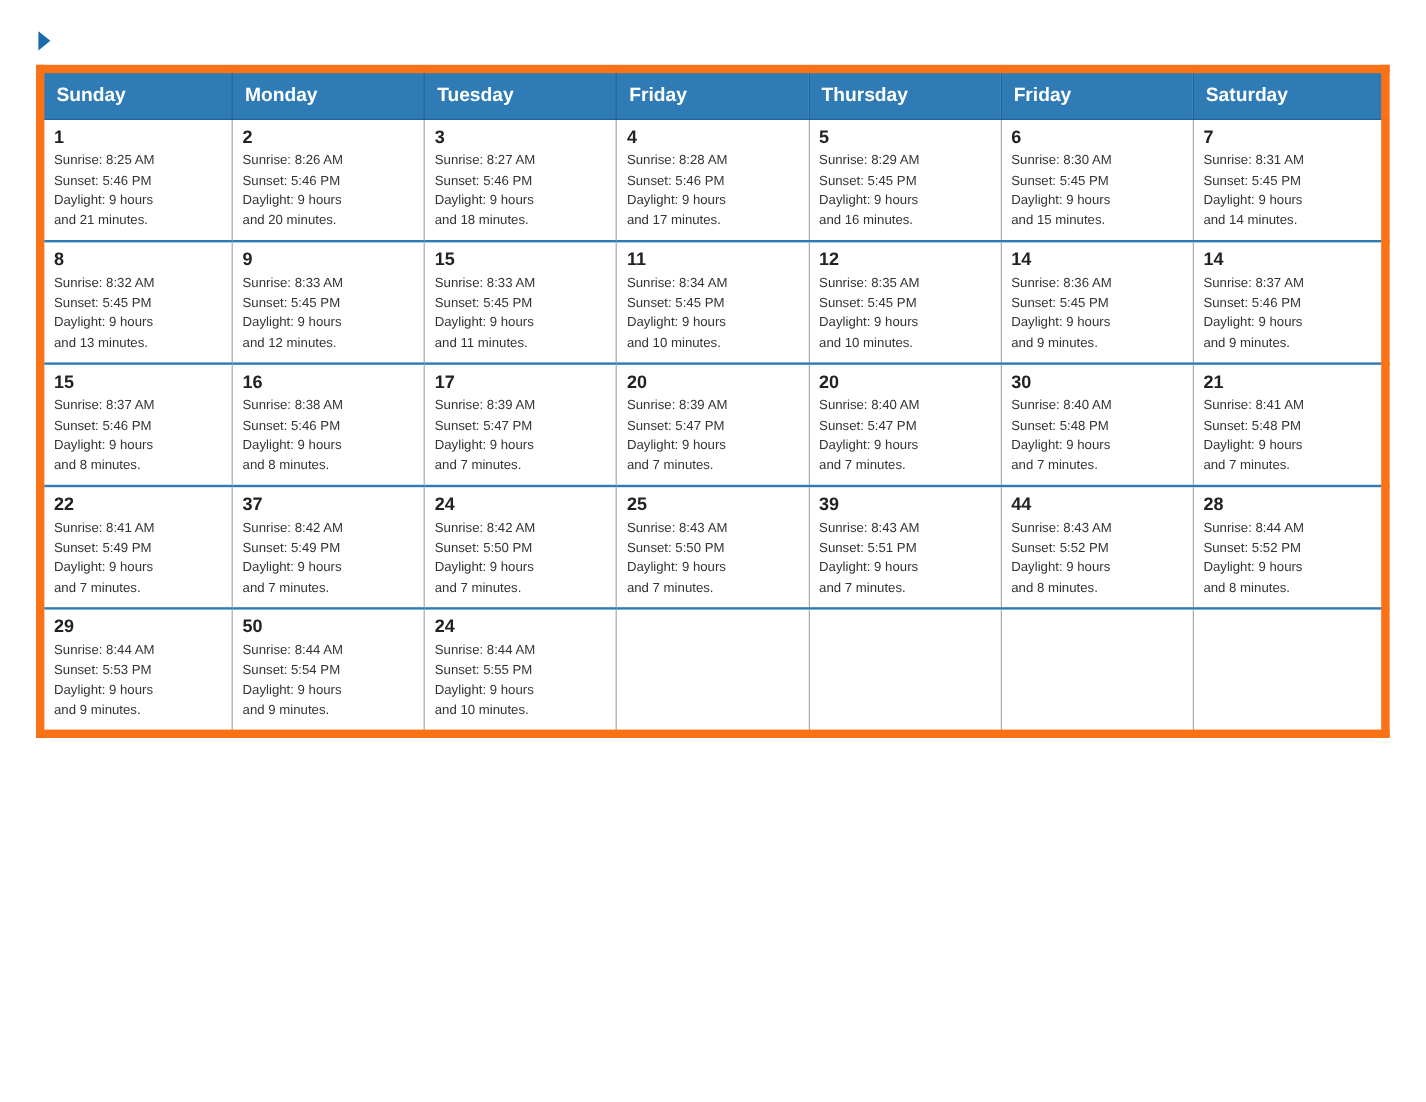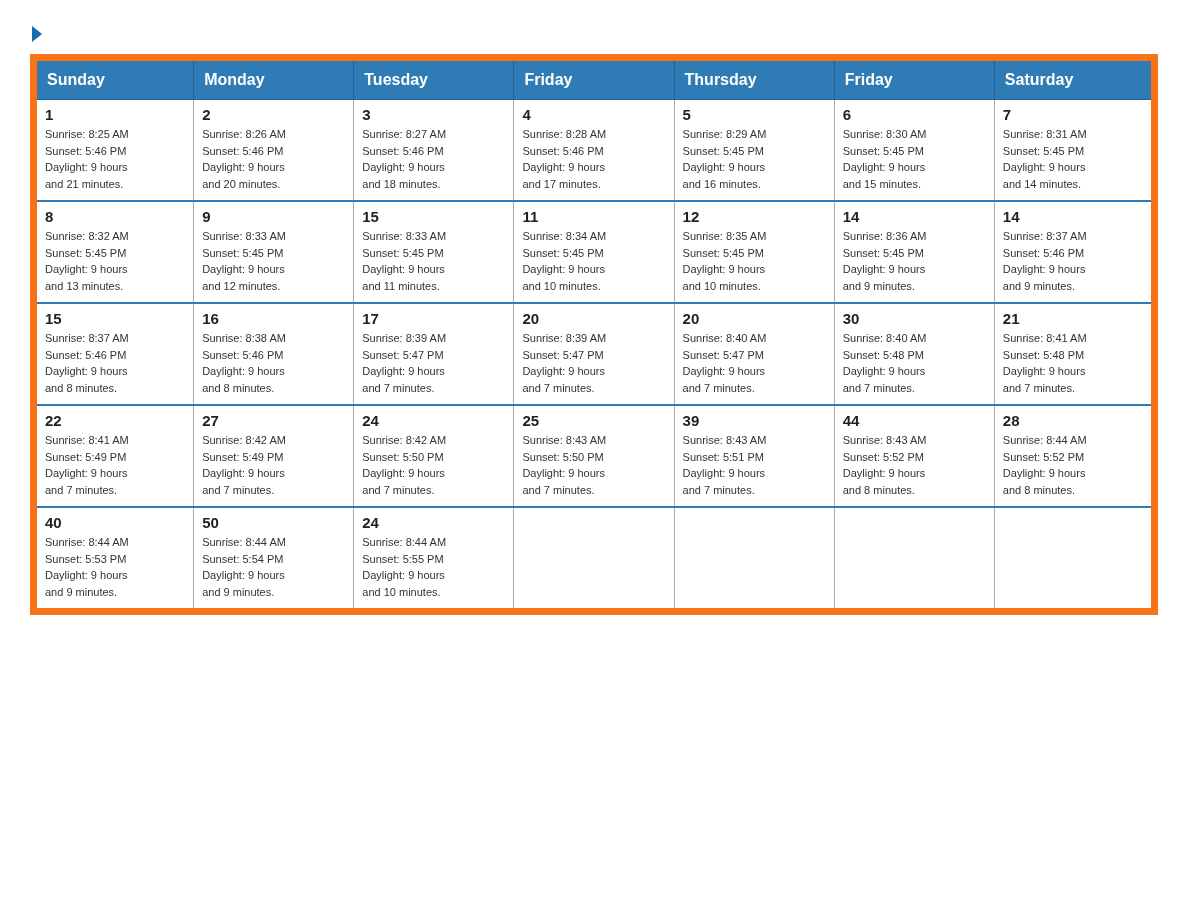--- a/index.html
+++ b/index.html
@@ -220,21 +220,21 @@
           <div class="day-number">21</div>
           <div class="day-info">Sunrise: 8:41 AM<br>Sunset: 5:48 PM<br>Daylight: 9 hours<br>and 7 minutes.</div>
         </td>
       </tr>
       <tr class="week-row">
         <td>
           <div class="day-number">22</div>
           <div class="day-info">Sunrise: 8:41 AM<br>Sunset: 5:49 PM<br>Daylight: 9 hours<br>and 7 minutes.</div>
         </td>
         <td>
-          <div class="day-number">27</div>
+          <div class="day-number">37</div>
           <div class="day-info">Sunrise: 8:42 AM<br>Sunset: 5:49 PM<br>Daylight: 9 hours<br>and 7 minutes.</div>
         </td>
         <td>
           <div class="day-number">24</div>
           <div class="day-info">Sunrise: 8:42 AM<br>Sunset: 5:50 PM<br>Daylight: 9 hours<br>and 7 minutes.</div>
         </td>
         <td>
           <div class="day-number">25</div>
           <div class="day-info">Sunrise: 8:43 AM<br>Sunset: 5:50 PM<br>Daylight: 9 hours<br>and 7 minutes.</div>
         </td>
@@ -246,21 +246,21 @@
           <div class="day-number">44</div>
           <div class="day-info">Sunrise: 8:43 AM<br>Sunset: 5:52 PM<br>Daylight: 9 hours<br>and 8 minutes.</div>
         </td>
         <td>
           <div class="day-number">28</div>
           <div class="day-info">Sunrise: 8:44 AM<br>Sunset: 5:52 PM<br>Daylight: 9 hours<br>and 8 minutes.</div>
         </td>
       </tr>
       <tr>
         <td>
-          <div class="day-number">40</div>
+          <div class="day-number">29</div>
           <div class="day-info">Sunrise: 8:44 AM<br>Sunset: 5:53 PM<br>Daylight: 9 hours<br>and 9 minutes.</div>
         </td>
         <td>
           <div class="day-number">50</div>
           <div class="day-info">Sunrise: 8:44 AM<br>Sunset: 5:54 PM<br>Daylight: 9 hours<br>and 9 minutes.</div>
         </td>
         <td>
           <div class="day-number">24</div>
           <div class="day-info">Sunrise: 8:44 AM<br>Sunset: 5:55 PM<br>Daylight: 9 hours<br>and 10 minutes.</div>
         </td>

